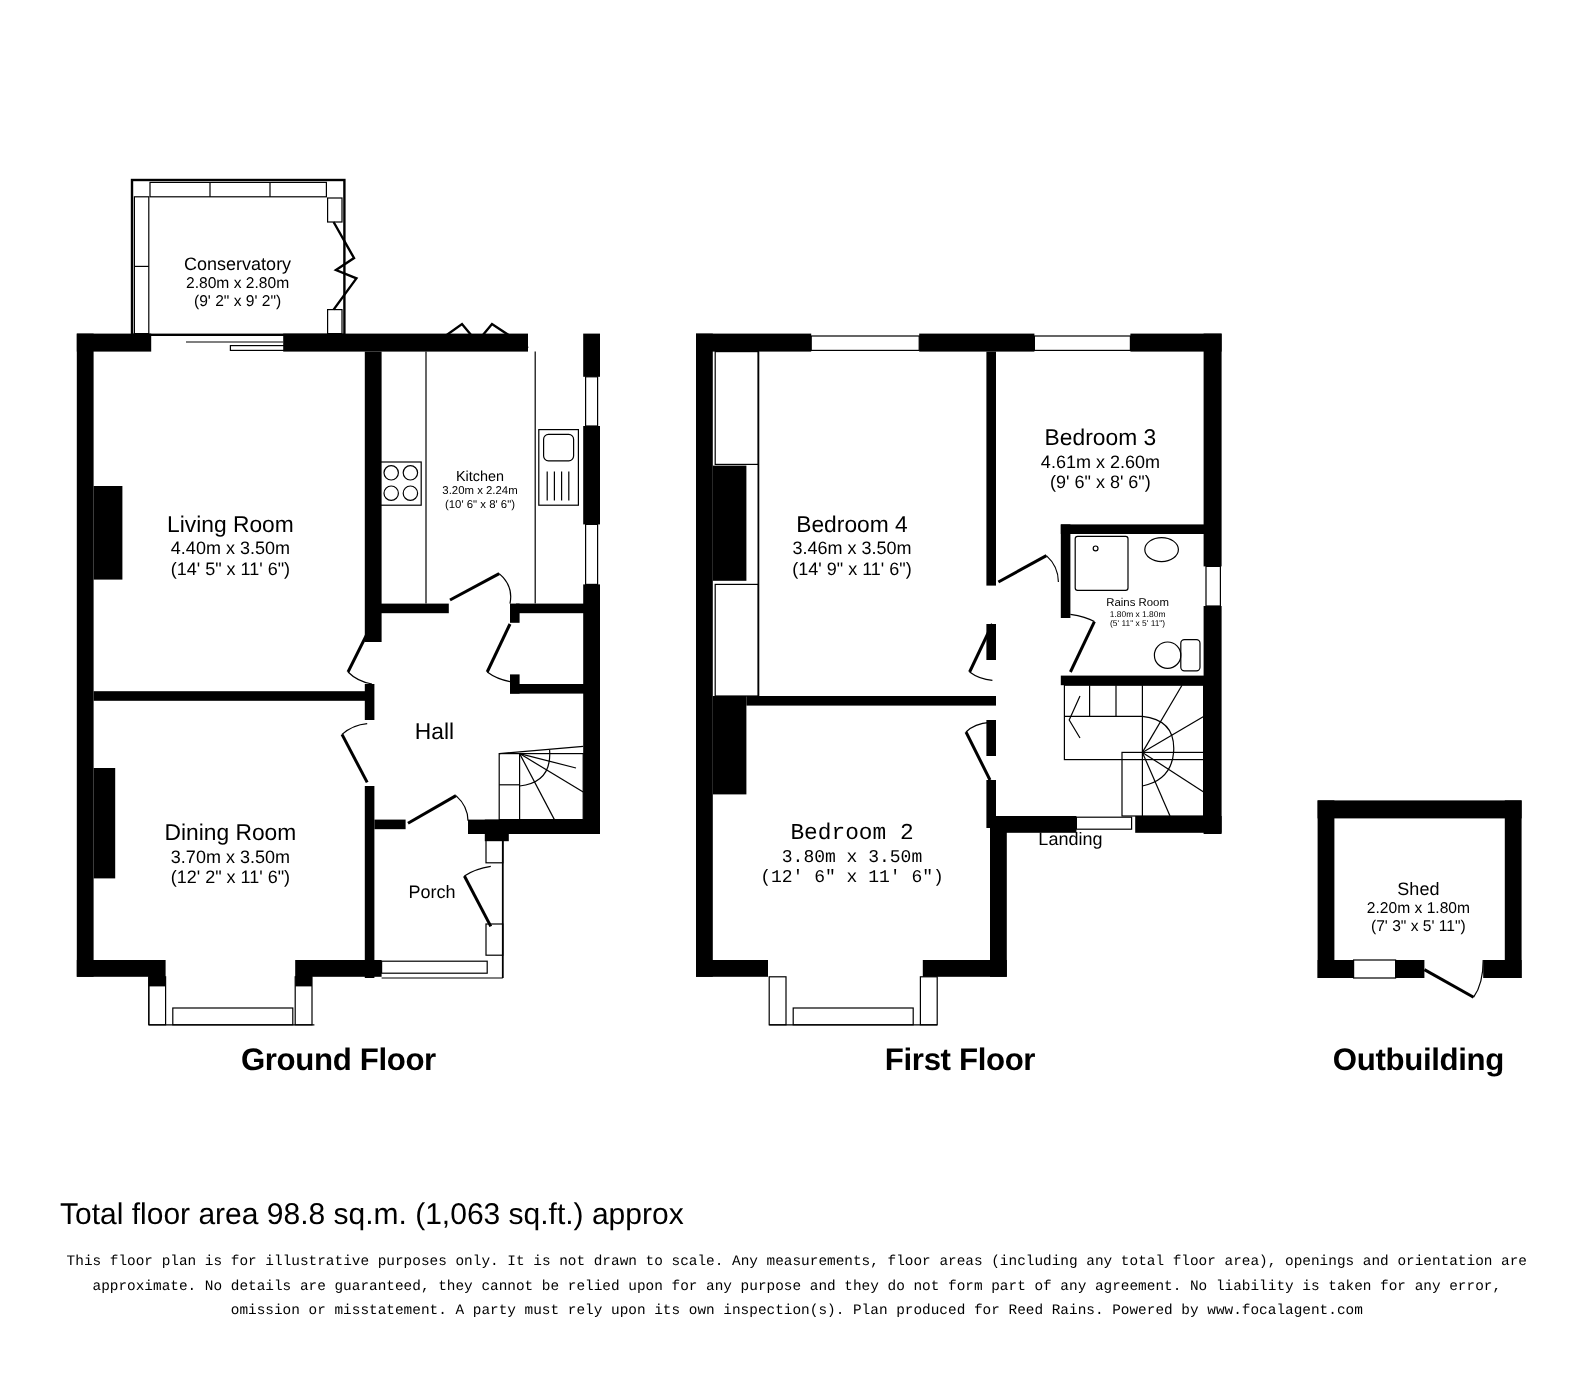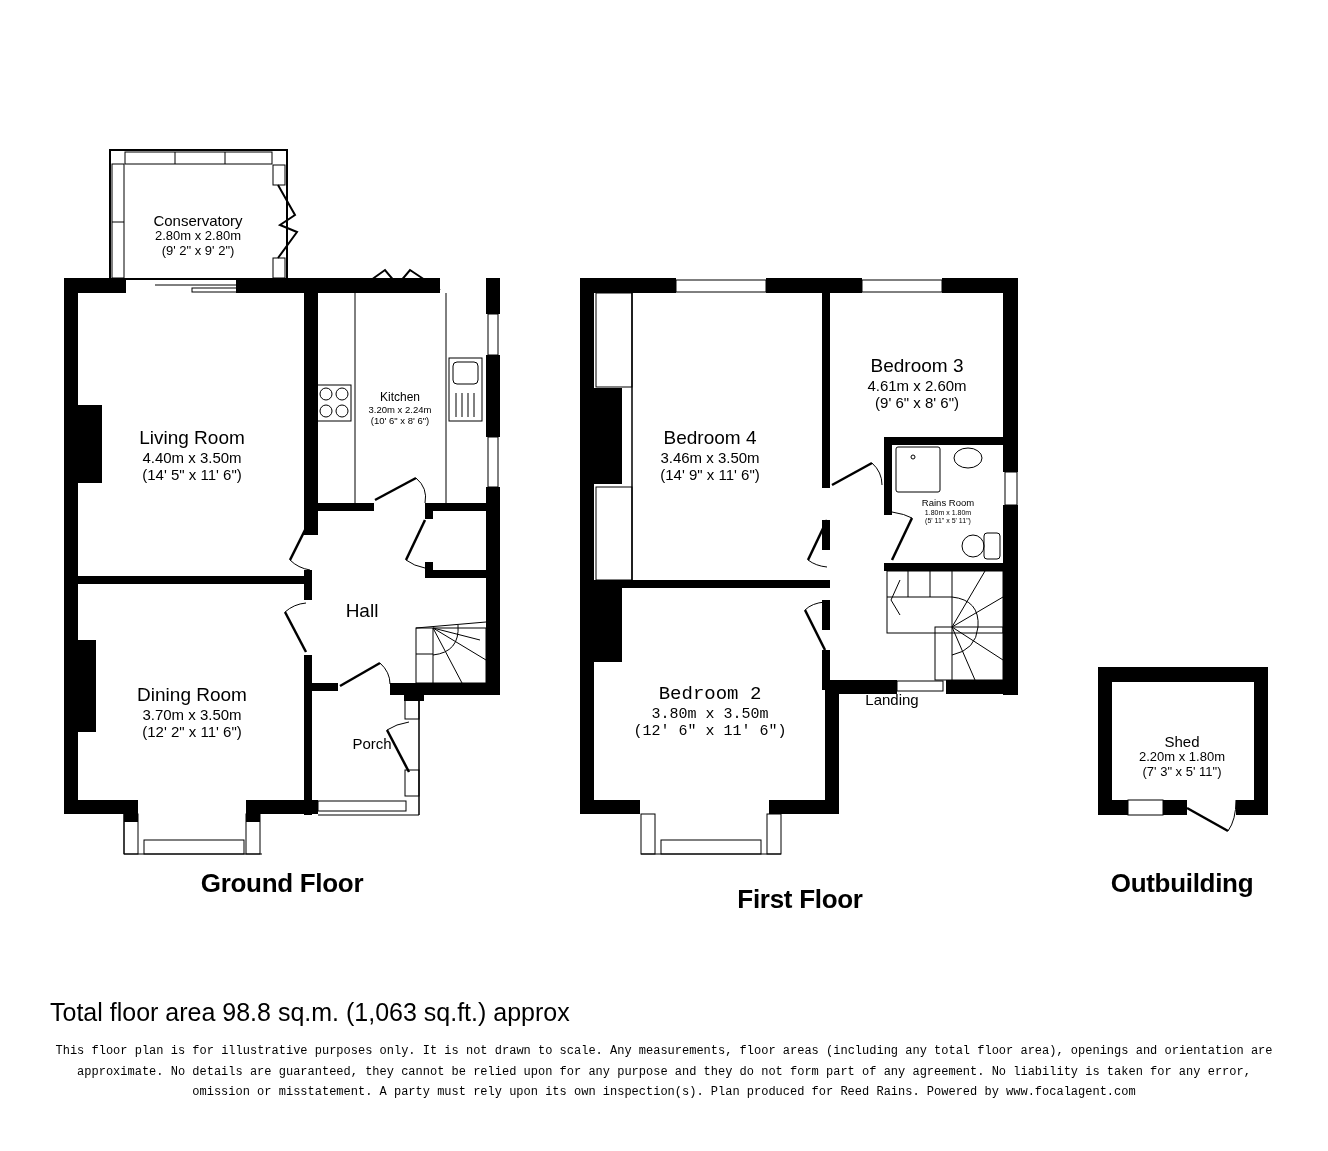--- a/index.html
+++ b/index.html
@@ -214,21 +214,21 @@
   <span class="dim">(10' 6" x 8' 6")</span>
 </div>
 <div class="lbl big" style="left:362px; top:600px;">
   <span class="name">Hall</span>
 </div>
 <div class="lbl big" style="left:192px; top:684px;">
   <span class="name">Dining Room</span>
   <span class="dim">3.70m x 3.50m</span>
   <span class="dim">(12' 2" x 11' 6")</span>
 </div>
-<div class="lbl med" style="left:372px; top:735px;">
+<div class="lbl med" style="left:360px; top:735px;">
   <span class="name">Porch</span>
 </div>
 
 <div class="lbl big" style="left:710px; top:427px;">
   <span class="name">Bedroom 4</span>
   <span class="dim">3.46m x 3.50m</span>
   <span class="dim">(14' 9" x 11' 6")</span>
 </div>
 <div class="lbl big" style="left:917px; top:355px;">
   <span class="name">Bedroom 3</span>
@@ -249,17 +249,17 @@
   <span class="dim">(12' 6" x 11' 6")</span>
 </div>
 
 <div class="lbl med" style="left:1182px; top:733px;">
   <span class="name">Shed</span>
   <span class="dim">2.20m x 1.80m</span>
   <span class="dim">(7' 3" x 5' 11")</span>
 </div>
 
 <div class="floor-title" style="left:282px; top:868px;">Ground Floor</div>
-<div class="floor-title" style="left:800px; top:868px;margin-top:16px;">First Floor</div>
+<div class="floor-title" style="left:800px; top:868px;">First Floor</div>
 <div class="floor-title" style="left:1182px; top:868px;">Outbuilding</div>
 
 <div id="total-area">Total floor area 98.8 sq.m. (1,063 sq.ft.) approx</div>
 <div id="disclaimer">This floor plan is for illustrative purposes only. It is not drawn to scale. Any measurements, floor areas (including any total floor area), openings and orientation are approximate. No details are guaranteed, they cannot be relied upon for any purpose and they do not form part of any agreement. No liability is taken for any error, omission or misstatement. A party must rely upon its own inspection(s). Plan produced for Reed Rains. Powered by www.focalagent.com</div>
 
 </body></html>

